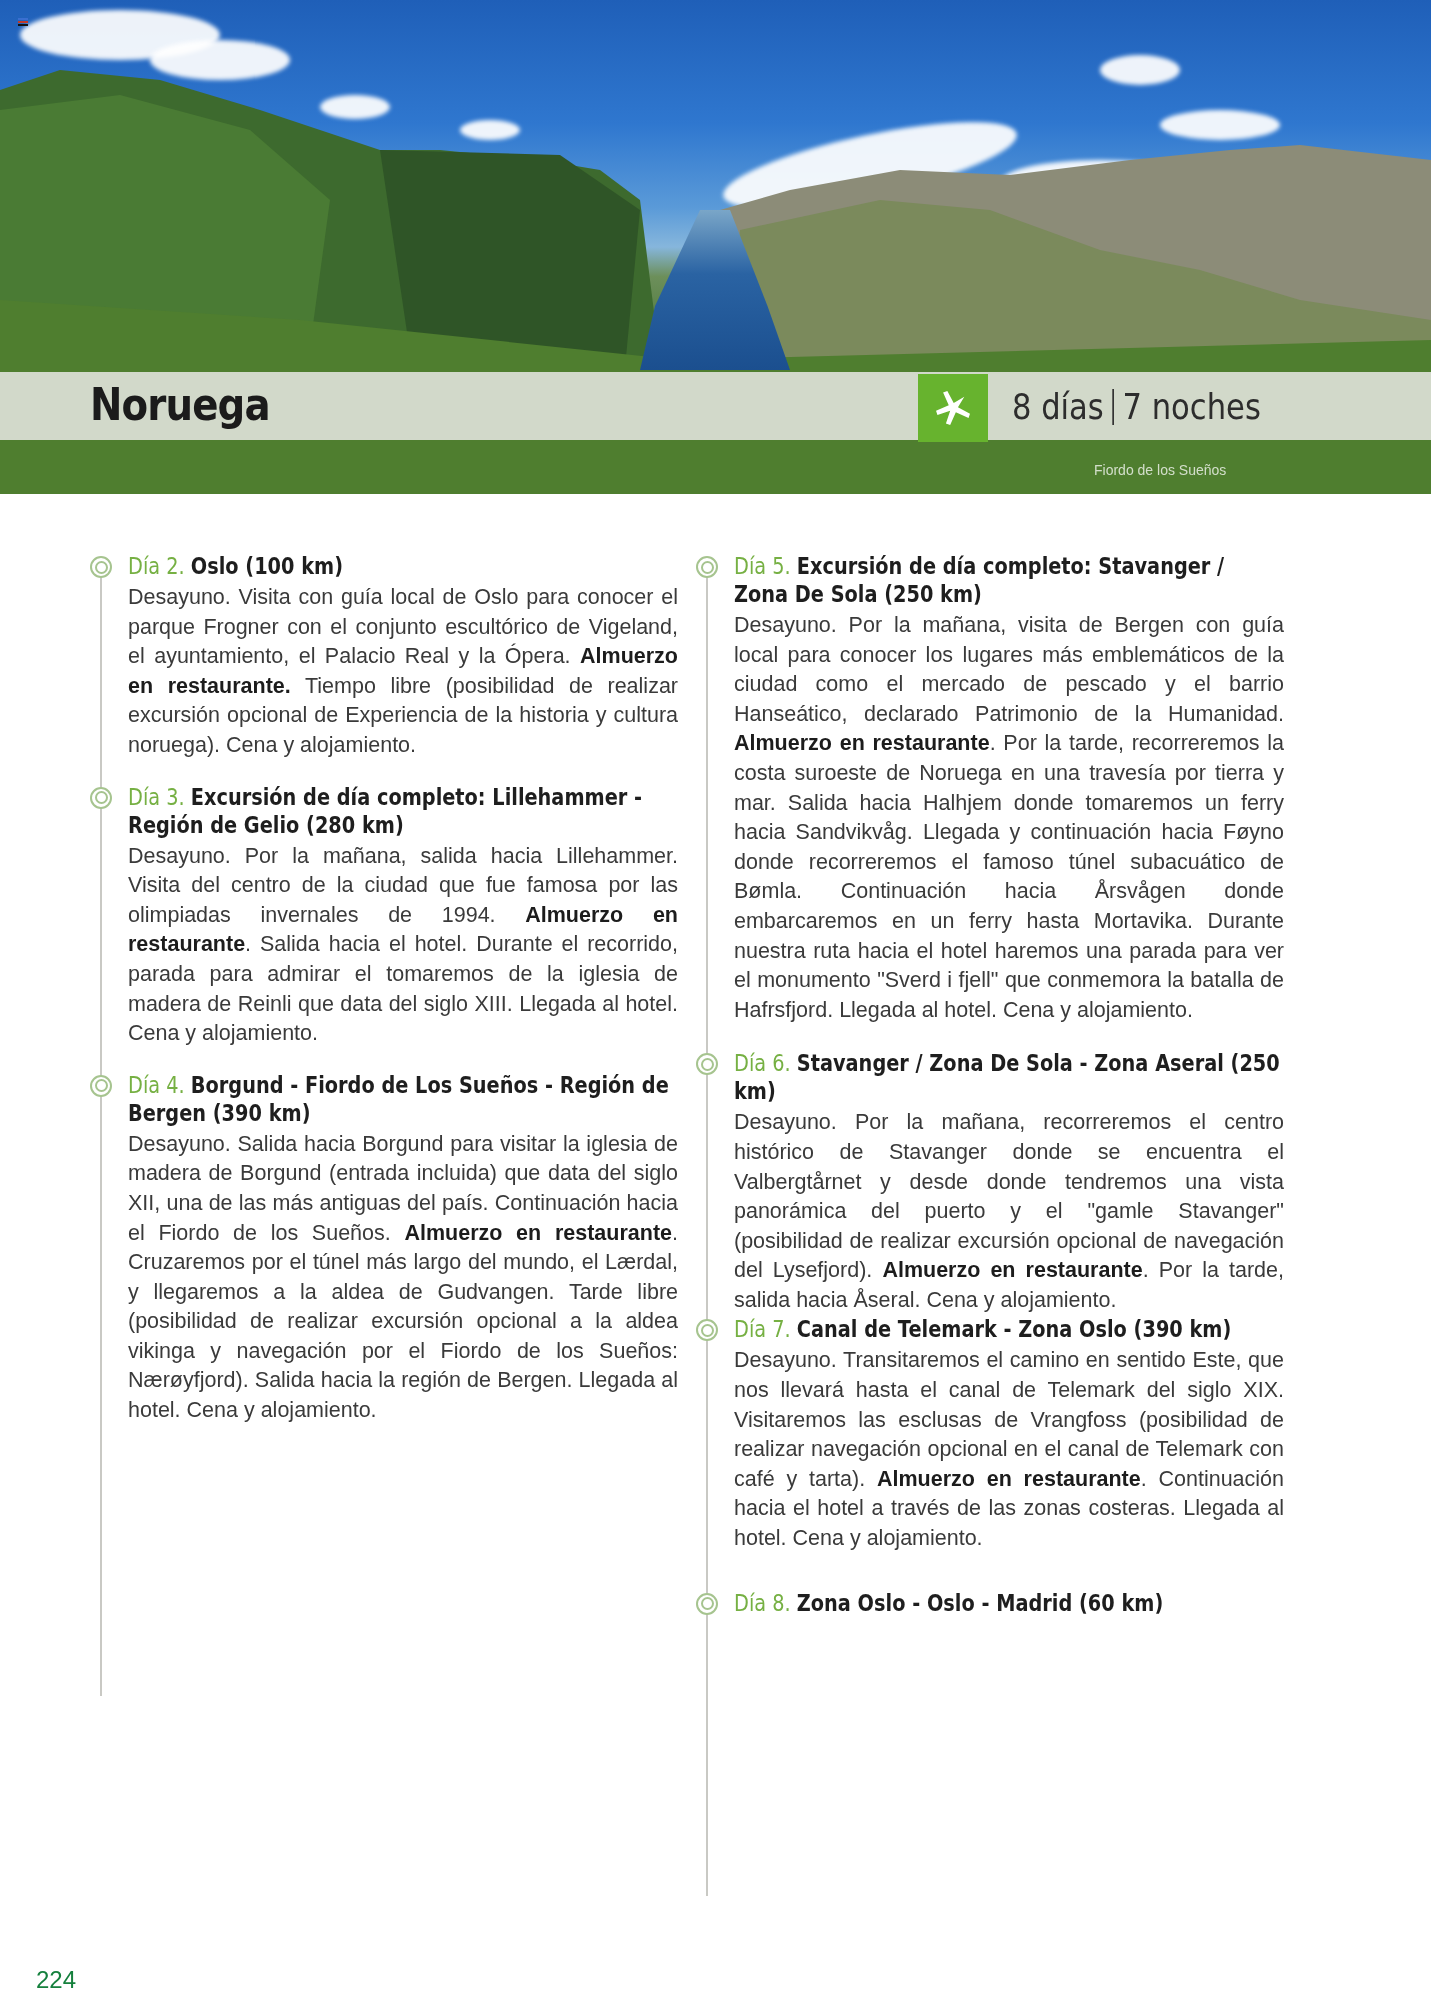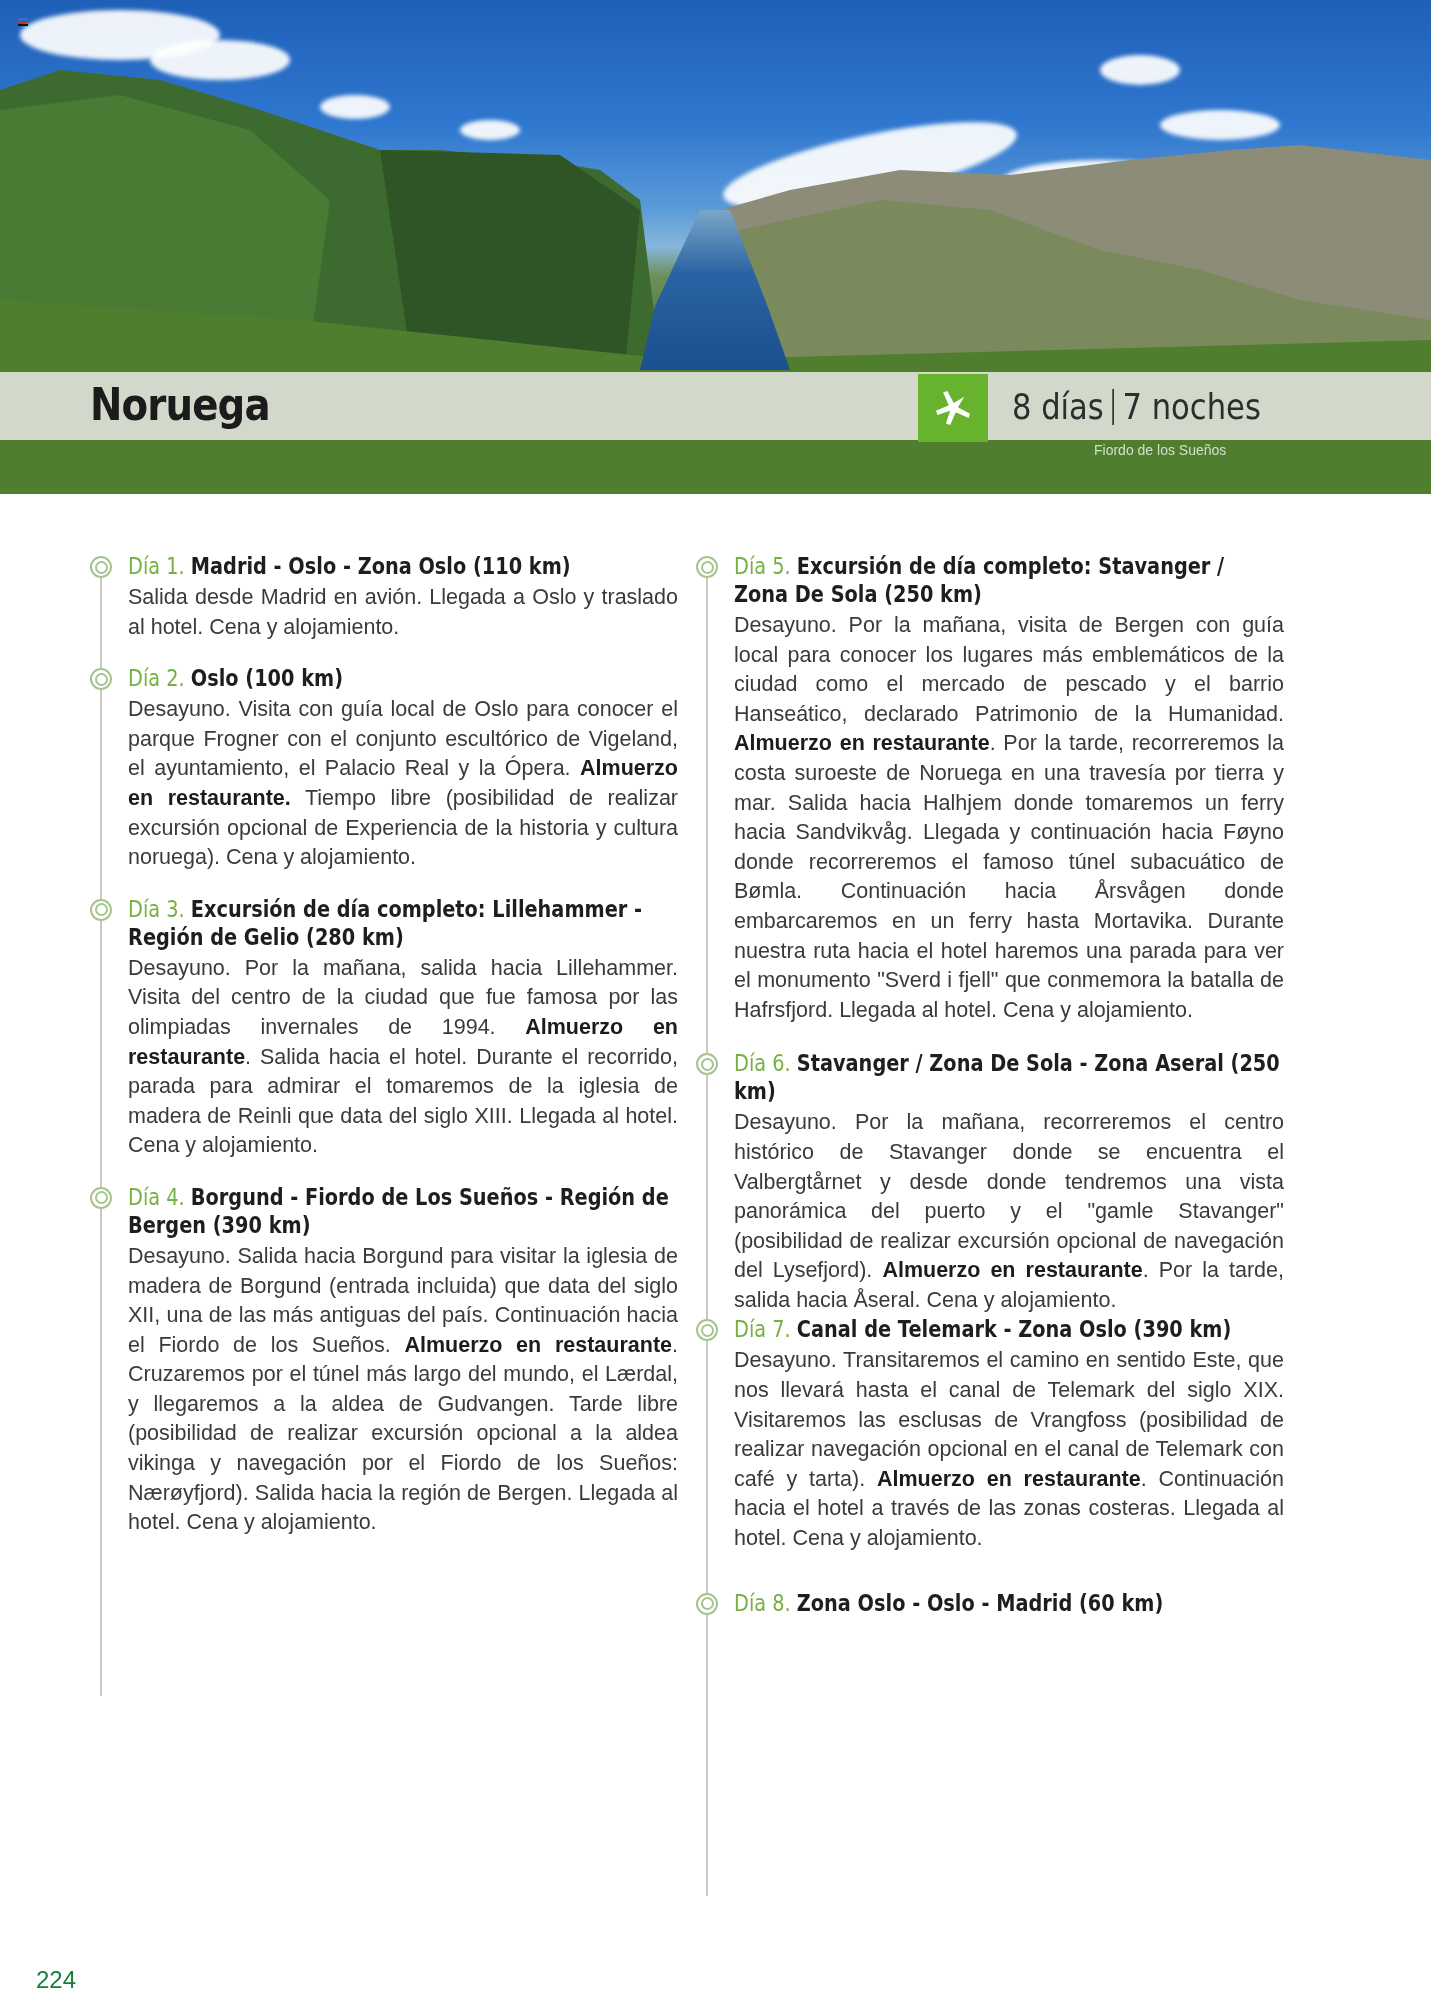--- a/index.html
+++ b/index.html
@@ -19,21 +19,21 @@
 
   .title-band { position: absolute; left: 0; top: 372px; width: 1431px; height: 68px;
     background: rgba(232, 232, 228, 0.86); }
   .page-title { position: absolute; left: 90px; top: 378px; font-family: "DejaVu Sans", sans-serif;
     font-weight: bold; font-size: 45px; color: #1b1b1b; letter-spacing: -1px; transform: scaleX(0.86); transform-origin: left; }
   .plane-box { position: absolute; left: 918px; top: 374px; width: 70px; height: 68px; background: #67b32e;
     display: flex; align-items: center; justify-content: center; }
   .duration { position: absolute; left: 1012px; top: 386px; font-family: "DejaVu Sans", sans-serif;
     font-size: 36px; color: #2d2d2d; transform: scaleX(0.85); transform-origin: left; white-space: nowrap; }
   .duration .sep { display: inline-block; width: 2px; height: 36px; background: #333; vertical-align: -6px; margin: 0 10px; }
-  .photo-caption { position: absolute; left: 1094px; top: 442px; font-size: 14px; color: rgba(255,255,255,0.75); }
+  .photo-caption { position: absolute; left: 1094px; top: 462px; font-size: 14px; color: rgba(255,255,255,0.75); }
 
   
   .col { position: absolute; top: 552px; }
   .col-left { left: 88px; width: 590px; }
   .col-right { left: 694px; width: 590px; }
   .timeline-line { position: absolute; left: 12px; width: 2px; background: #c9c9c4; }
 
   .day { position: relative; padding-left: 40px; }
   .day-icon { position: absolute; left: 2px; top: 4px; width: 22px; height: 22px; border: 2px solid #a6c48f;
     border-radius: 50%; background: #fff; display: flex; align-items: center; justify-content: center; }
@@ -84,28 +84,20 @@
     <path d="M20 4 L23 16 L36 12 L38 16 L25 21 L30 34 L26 36 L20 24 L14 36 L10 34 L15 21 L2 16 L4 12 L17 16 Z" fill="#ffffff" transform="rotate(45 20 20)"></path>
   </svg>
 </div>
 <div class="duration">
   <span>8 días</span><span class="sep"></span><span>7 noches</span>
 </div>
 <div class="photo-caption">Fiordo de los Sueños</div>
 
 <div class="col col-left" id="col-left">
   <div class="timeline-line" style="top:14px;height:1130px;"></div>
-<div class="day" style="margin-bottom: 22px;">
-    <span class="day-icon"></span>
-    <div class="day-head">
-      <span class="day-num">Día 1. </span>
-      <span class="day-title">Madrid - Oslo - Zona Oslo (110 km)</span>
-    </div>
-    <div class="day-body"><span>Salida desde Madrid en avión. Llegada a Oslo y traslado al hotel. Cena y alojamiento.</span></div>
-  </div>
     <div class="day" style="margin-bottom: 22px;">
     <span class="day-icon"></span>
     <div class="day-head">
       <span class="day-num">Día 2. </span>
       <span class="day-title">Oslo (100 km)</span>
     </div>
     <div class="day-body"><span>Desayuno. Visita con guía local de Oslo para conocer el parque Frogner con el conjunto escultórico de Vigeland, el ayuntamiento, el Palacio Real y la Ópera. </span><b>Almuerzo en restaurante.</b><span> Tiempo libre (posibilidad de realizar excursión opcional de Experiencia de la historia y cultura noruega). Cena y alojamiento.</span></div>
   </div>
     <div class="day" style="margin-bottom: 22px;">
     <span class="day-icon"></span>

